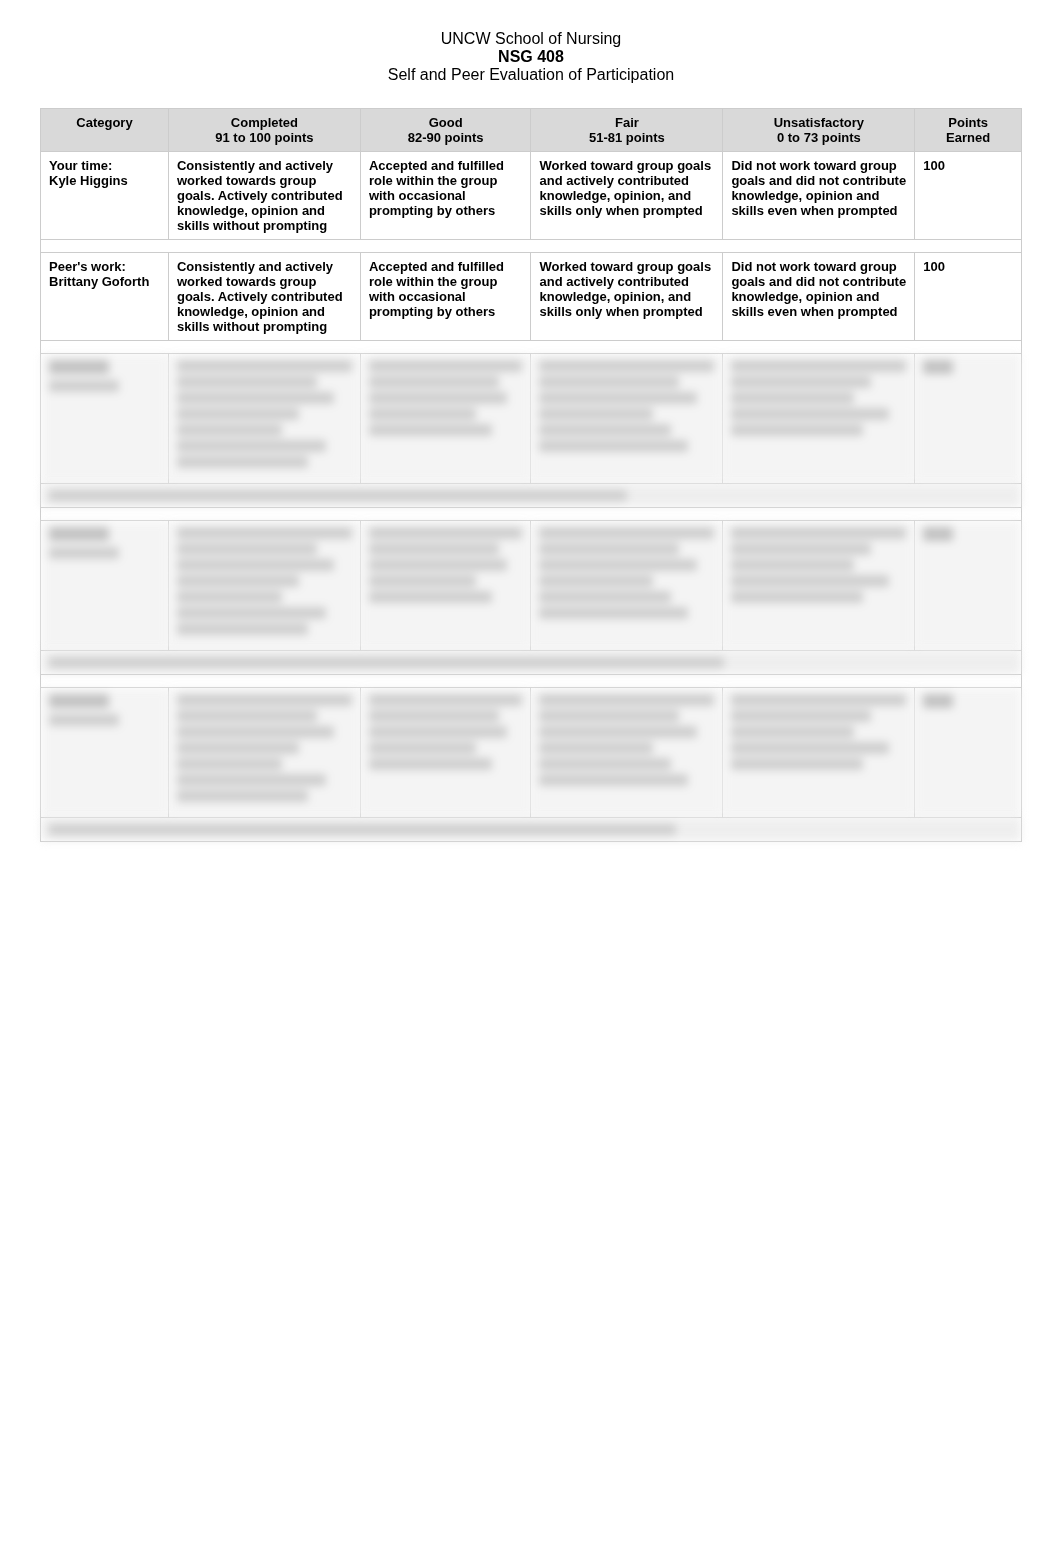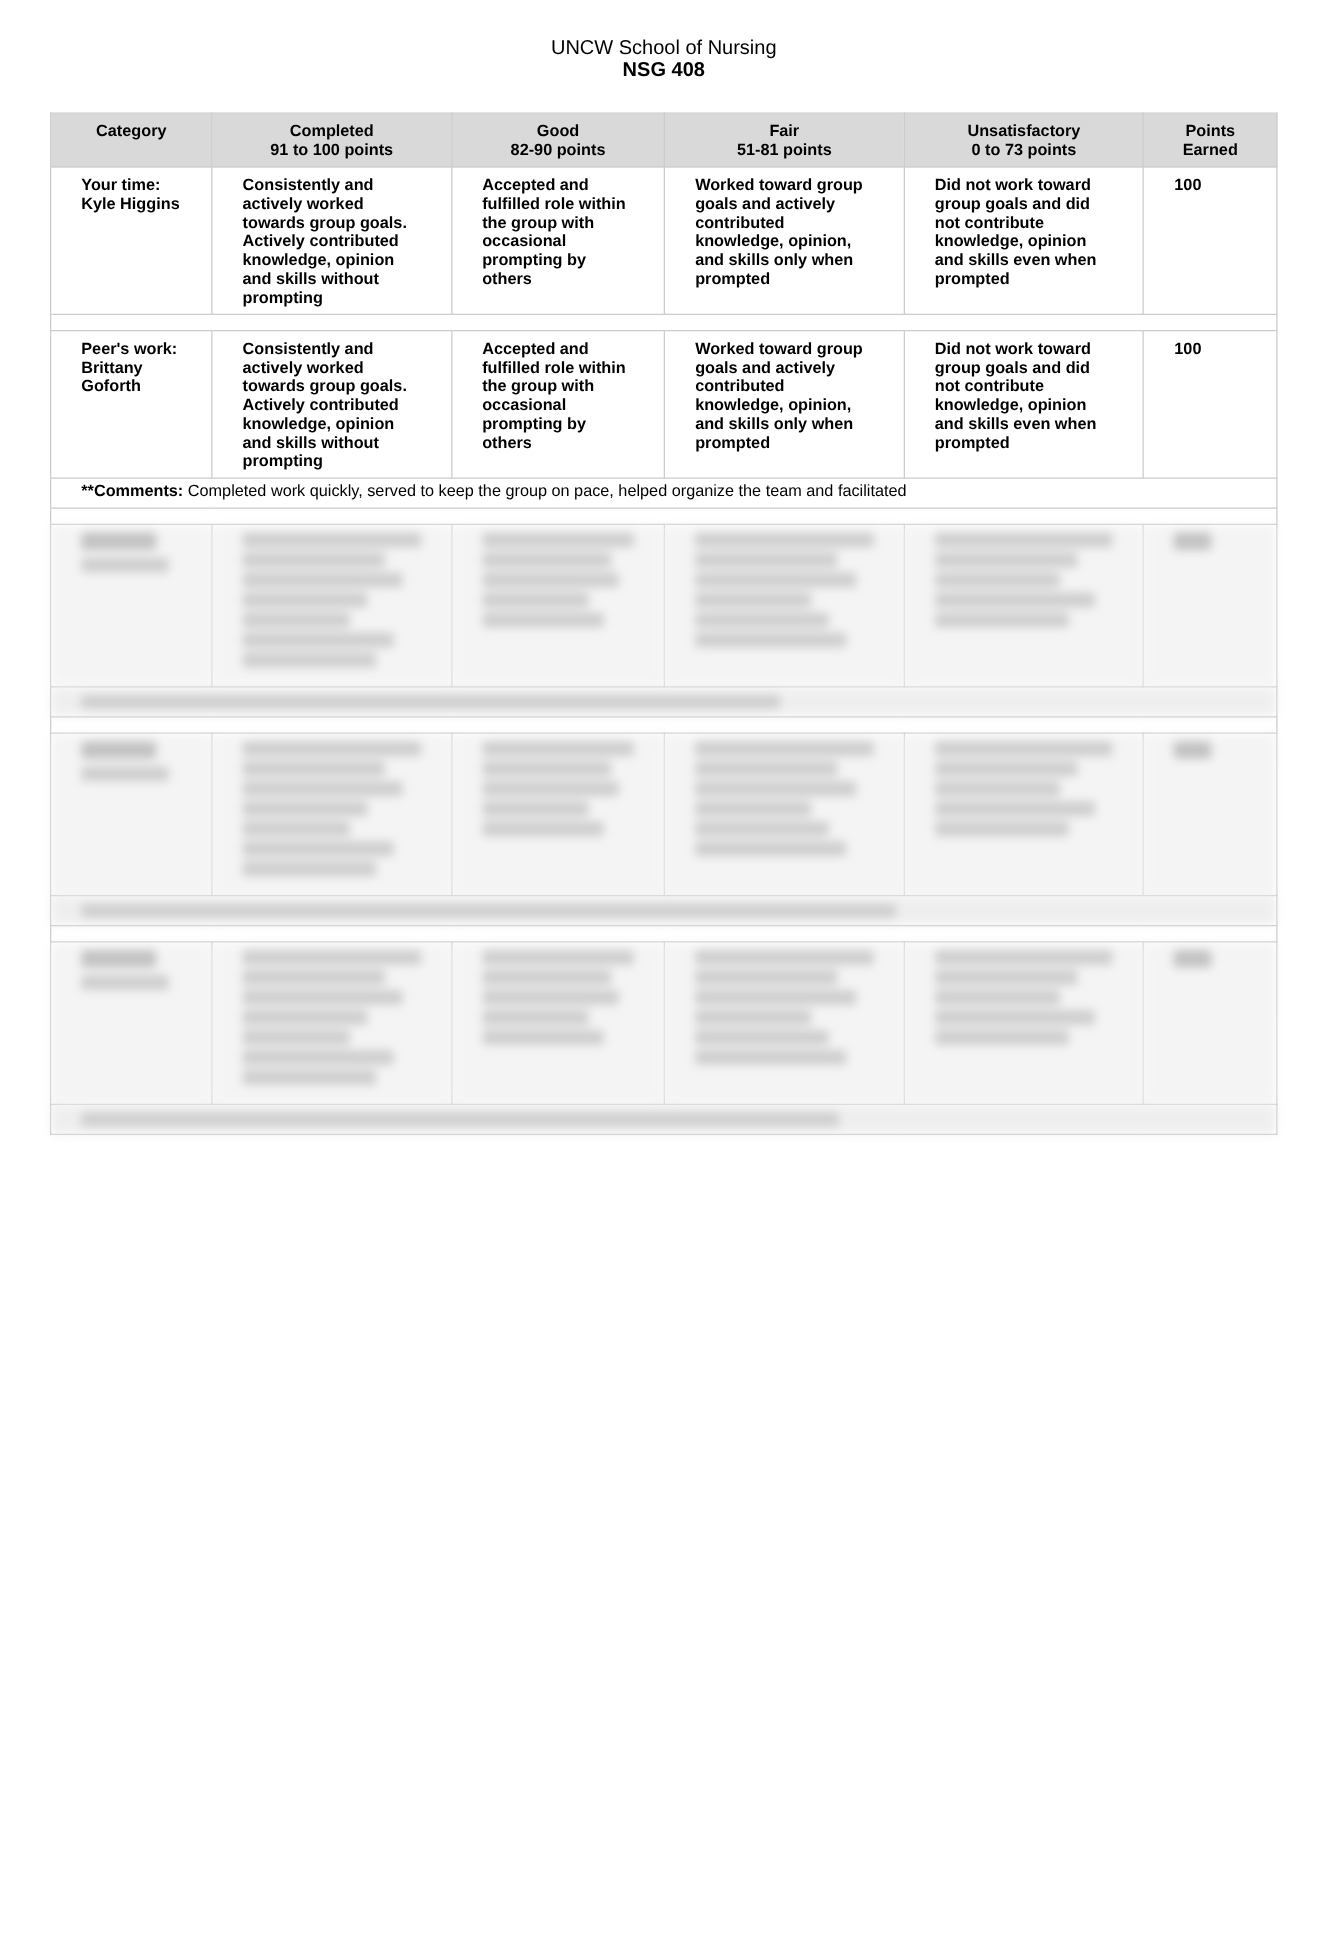--- a/index.html
+++ b/index.html
@@ -27,21 +27,21 @@
       font-size: 16px;
       font-weight: normal;
     }
     table {
       width: 100%;
       border-collapse: collapse;
       border: 1px solid #ccc;
     }
     th, td {
       border: 1px solid #ccc;
-      padding: 6px 24px;
+      padding: 6px 8px;
       vertical-align: top;
       font-size: 13px;
     }
     thead th {
       background: #d9d9d9;
       font-weight: bold;
       font-size: 13px;
     }
     .col-category { width: 12%; }
     .col-excellent { width: 18%; }
@@ -69,20 +69,21 @@
       height: 20px;
       background: #e8e8e8;
     }
   </style>
 </head>
 <body>
 
 <div class="page-header">
   <h1>UNCW School of Nursing</h1>
   <h2>NSG 408</h2>
+  <h3>Self and Peer Evaluation of Participation</h3>
 </div>
 
 <table>
   <thead>
     <tr>
       <th class="col-category">Category</th>
       <th class="col-excellent">
         <span>Completed</span><br>
         <span>91 to 100 points</span>
       </th>
@@ -126,26 +127,20 @@
       <td class="col-category">
         <strong>Peer's work:</strong><br>
         <span>Brittany Goforth</span>
       </td>
       <td class="col-excellent">Consistently and actively worked towards group goals. Actively contributed knowledge, opinion and skills without prompting</td>
       <td class="col-good">Accepted and fulfilled role within the group with occasional prompting by others</td>
       <td class="col-fair">Worked toward group goals and actively contributed knowledge, opinion, and skills only when prompted</td>
       <td class="col-unsatisfactory">Did not work toward group goals and did not contribute knowledge, opinion and skills even when prompted</td>
       <td class="col-points">100</td>
     </tr>
-    <tr class="comments-row">
-      <td colspan="6">
-        <strong>**Comments:</strong>
-        <span>Completed work quickly, served to keep the group on pace, helped organize the team and facilitated</span>
-      </td>
-    </tr>
 
     <tr>
       <td colspan="6" style="height: 8px; border: none;"></td>
     </tr>
     <tr class="blurred-row blurred-section">
       <td class="col-category" style="height:130px;">
         <div style="width:60px;height:14px;background:#aaa;border-radius:2px;margin-bottom:6px;"></div>
         <div style="width:70px;height:12px;background:#bbb;border-radius:2px;"></div>
       </td>
       <td class="col-excellent">

